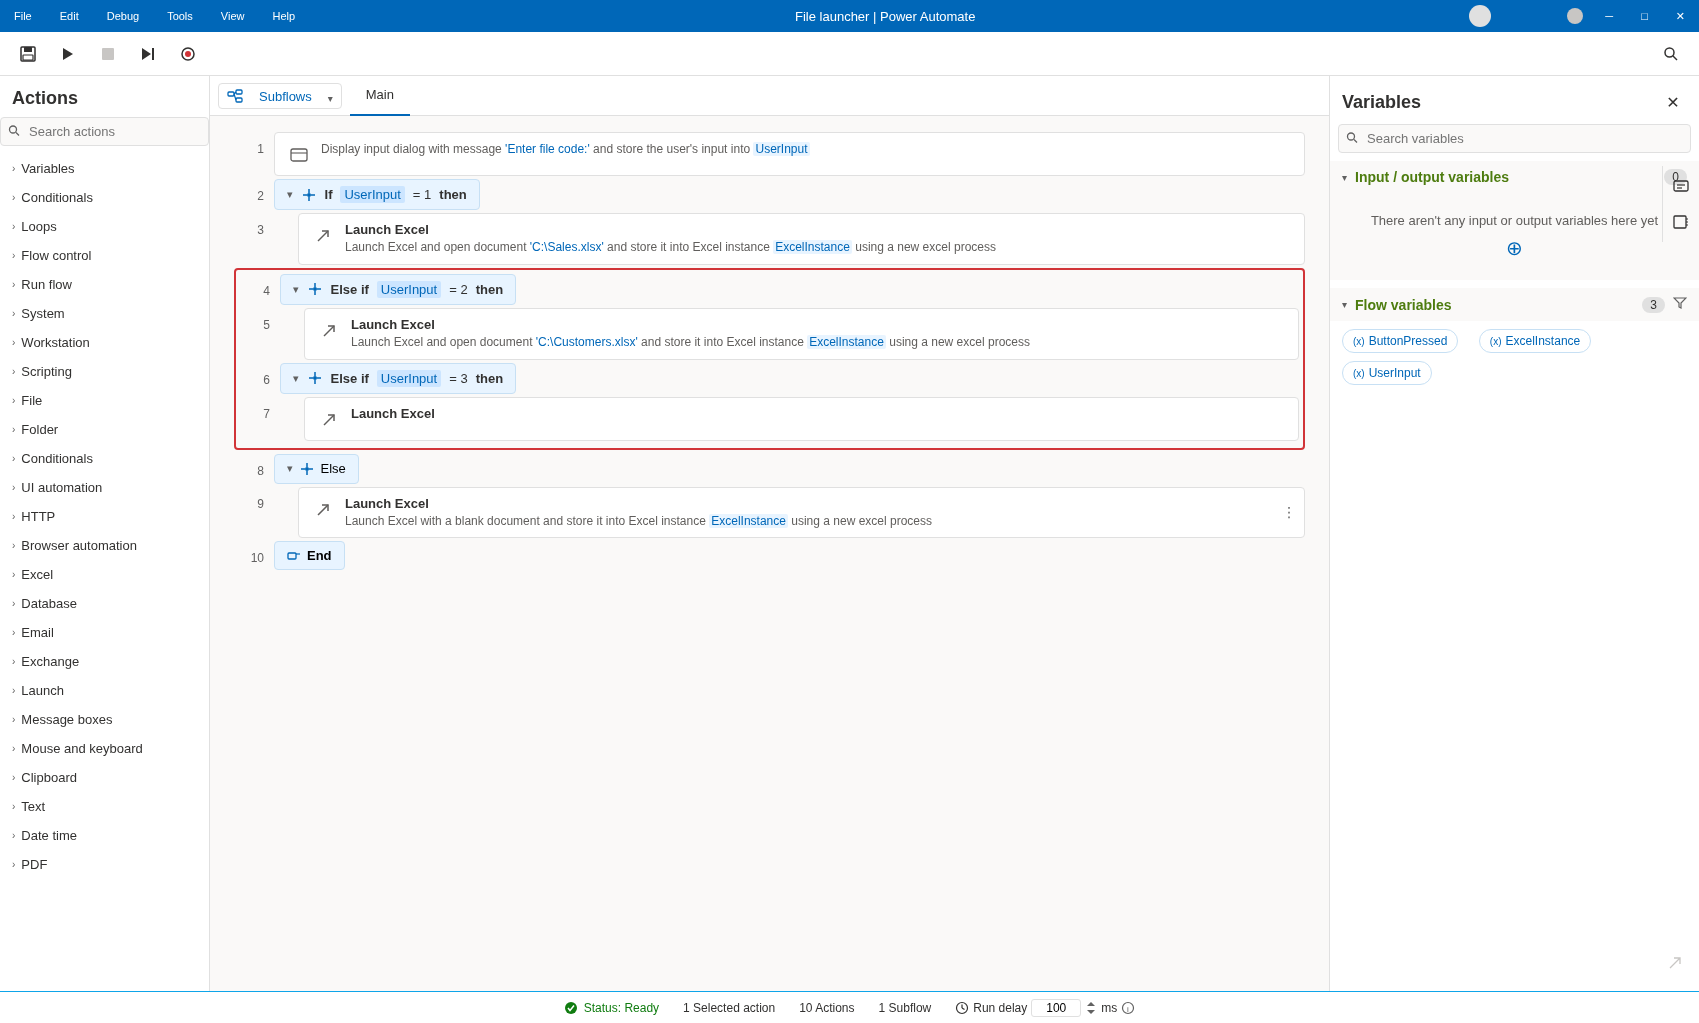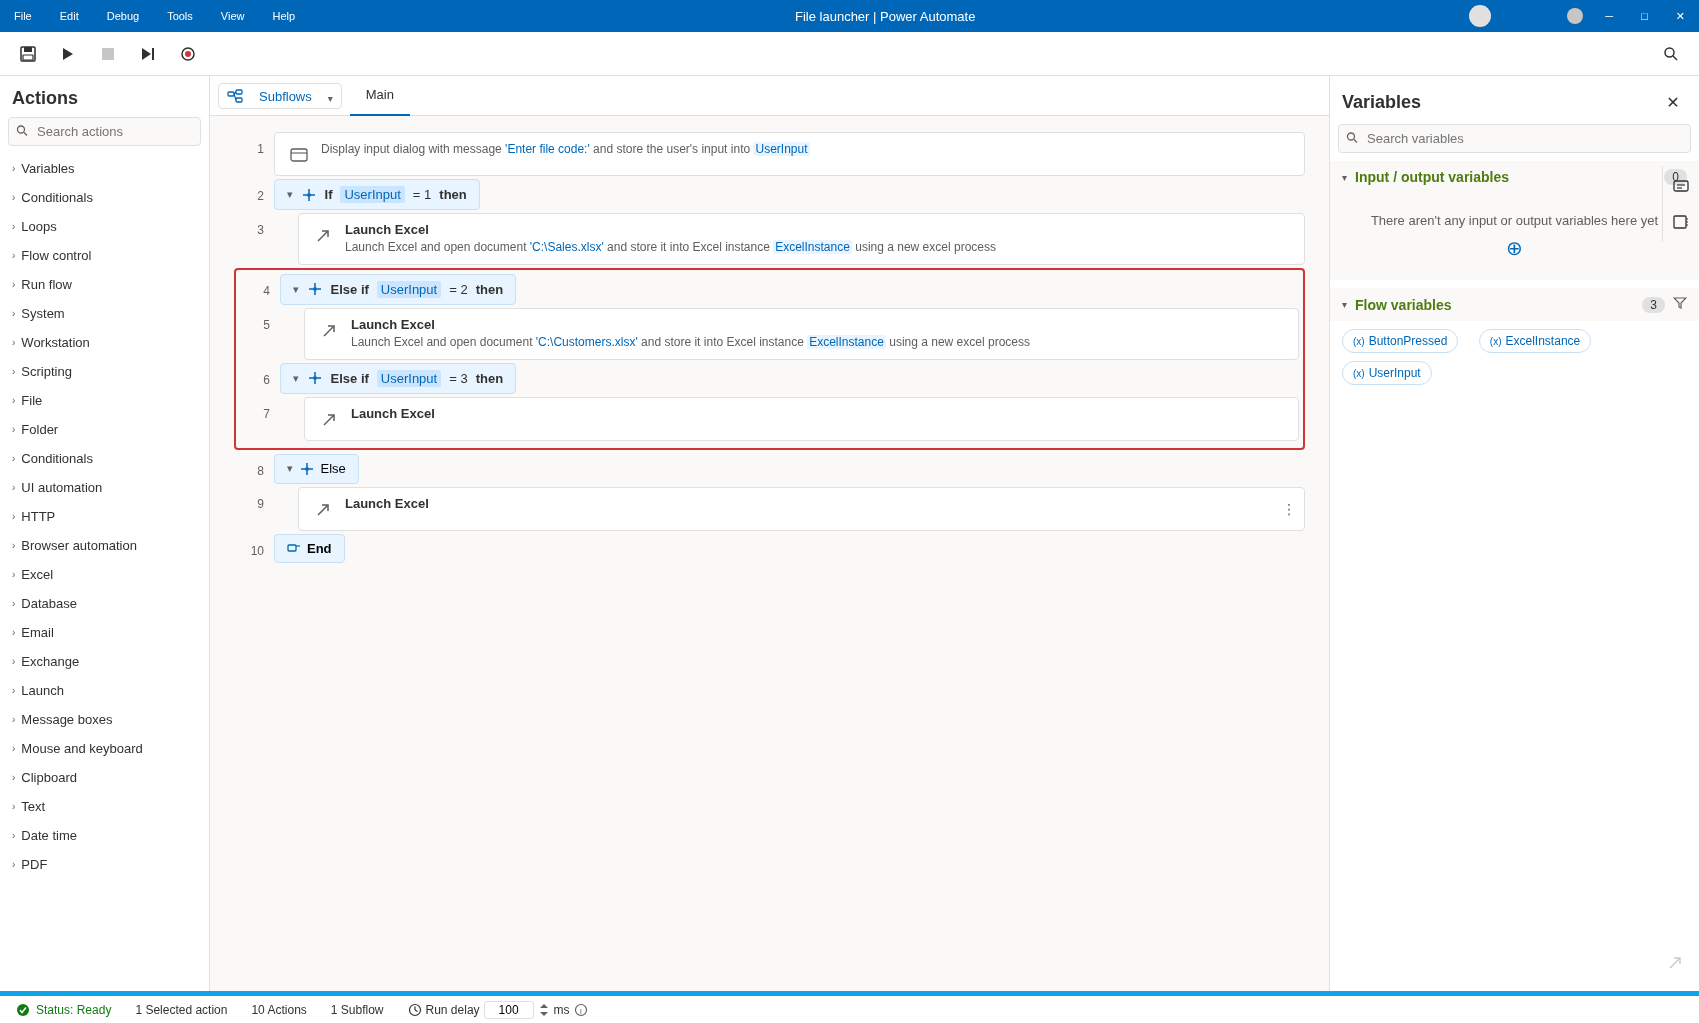--- a/index.html
+++ b/index.html
@@ -74,21 +74,21 @@
       flex-direction: column;
       overflow: hidden;
     }
     .actions-header {
       padding: 12px 12px 8px;
       font-size: 18px;
       font-weight: 600;
       color: #323130;
     }
     .actions-search {
-      margin: 0 8px 8px;
+      margin: 0 0 8px;
       position: relative;
     }
     .actions-search input {
       width: 100%;
       padding: 6px 8px 6px 28px;
       border: 1px solid #e0e0e0;
       border-radius: 4px;
       font-size: 13px;
       outline: none;
       background: #faf9f8;
@@ -379,27 +379,28 @@
     }
     .variable-chip .chip-icon {
       font-size: 10px;
       color: #0067b8;
     }
 
     
     .status-bar {
       height: 32px;
       background: white;
-      border-top: 5px solid #0ea5e9;
+      border-top: 1px solid #0ea5e9;
       display: flex;
       align-items: center;
       padding: 0 16px;
       gap: 24px;
       font-size: 12px;
       color: #323130;
+      justify-content: center;
     }
     .status-ready {
       display: flex;
       align-items: center;
       gap: 6px;
       color: #107c10;
     }
     .status-item { display: flex; align-items: center; gap: 4px; }
     .run-delay-input {
       width: 50px;
@@ -818,20 +819,23 @@
             <div style="margin-left:24px;">
               <div class="action-block">
                 <div class="action-icon">
                   <svg width="16" height="16" viewBox="0 0 16 16">
                       <line x1="3" y1="13" x2="13" y2="3" stroke="#605e5c" stroke-width="1.5"></line>
                       <polyline points="7,3 13,3 13,9" fill="none" stroke="#605e5c" stroke-width="1.5"></polyline>
                     </svg>
                 </div>
                 <div class="action-text">
                   <div class="action-title">Launch Excel</div>
+                  <div class="action-desc">
+                    Launch Excel with a blank document and store it into Excel instance <span class="var-blue">ExcelInstance</span> using a new excel process
+                  </div>
                 </div>
                 <span class="action-more" style="opacity:1;">⋮</span>
               </div>
             </div>
           </div>
         </div>
 
         <div class="flow-row">
           <div class="flow-num">10</div>
           <div class="flow-body">

